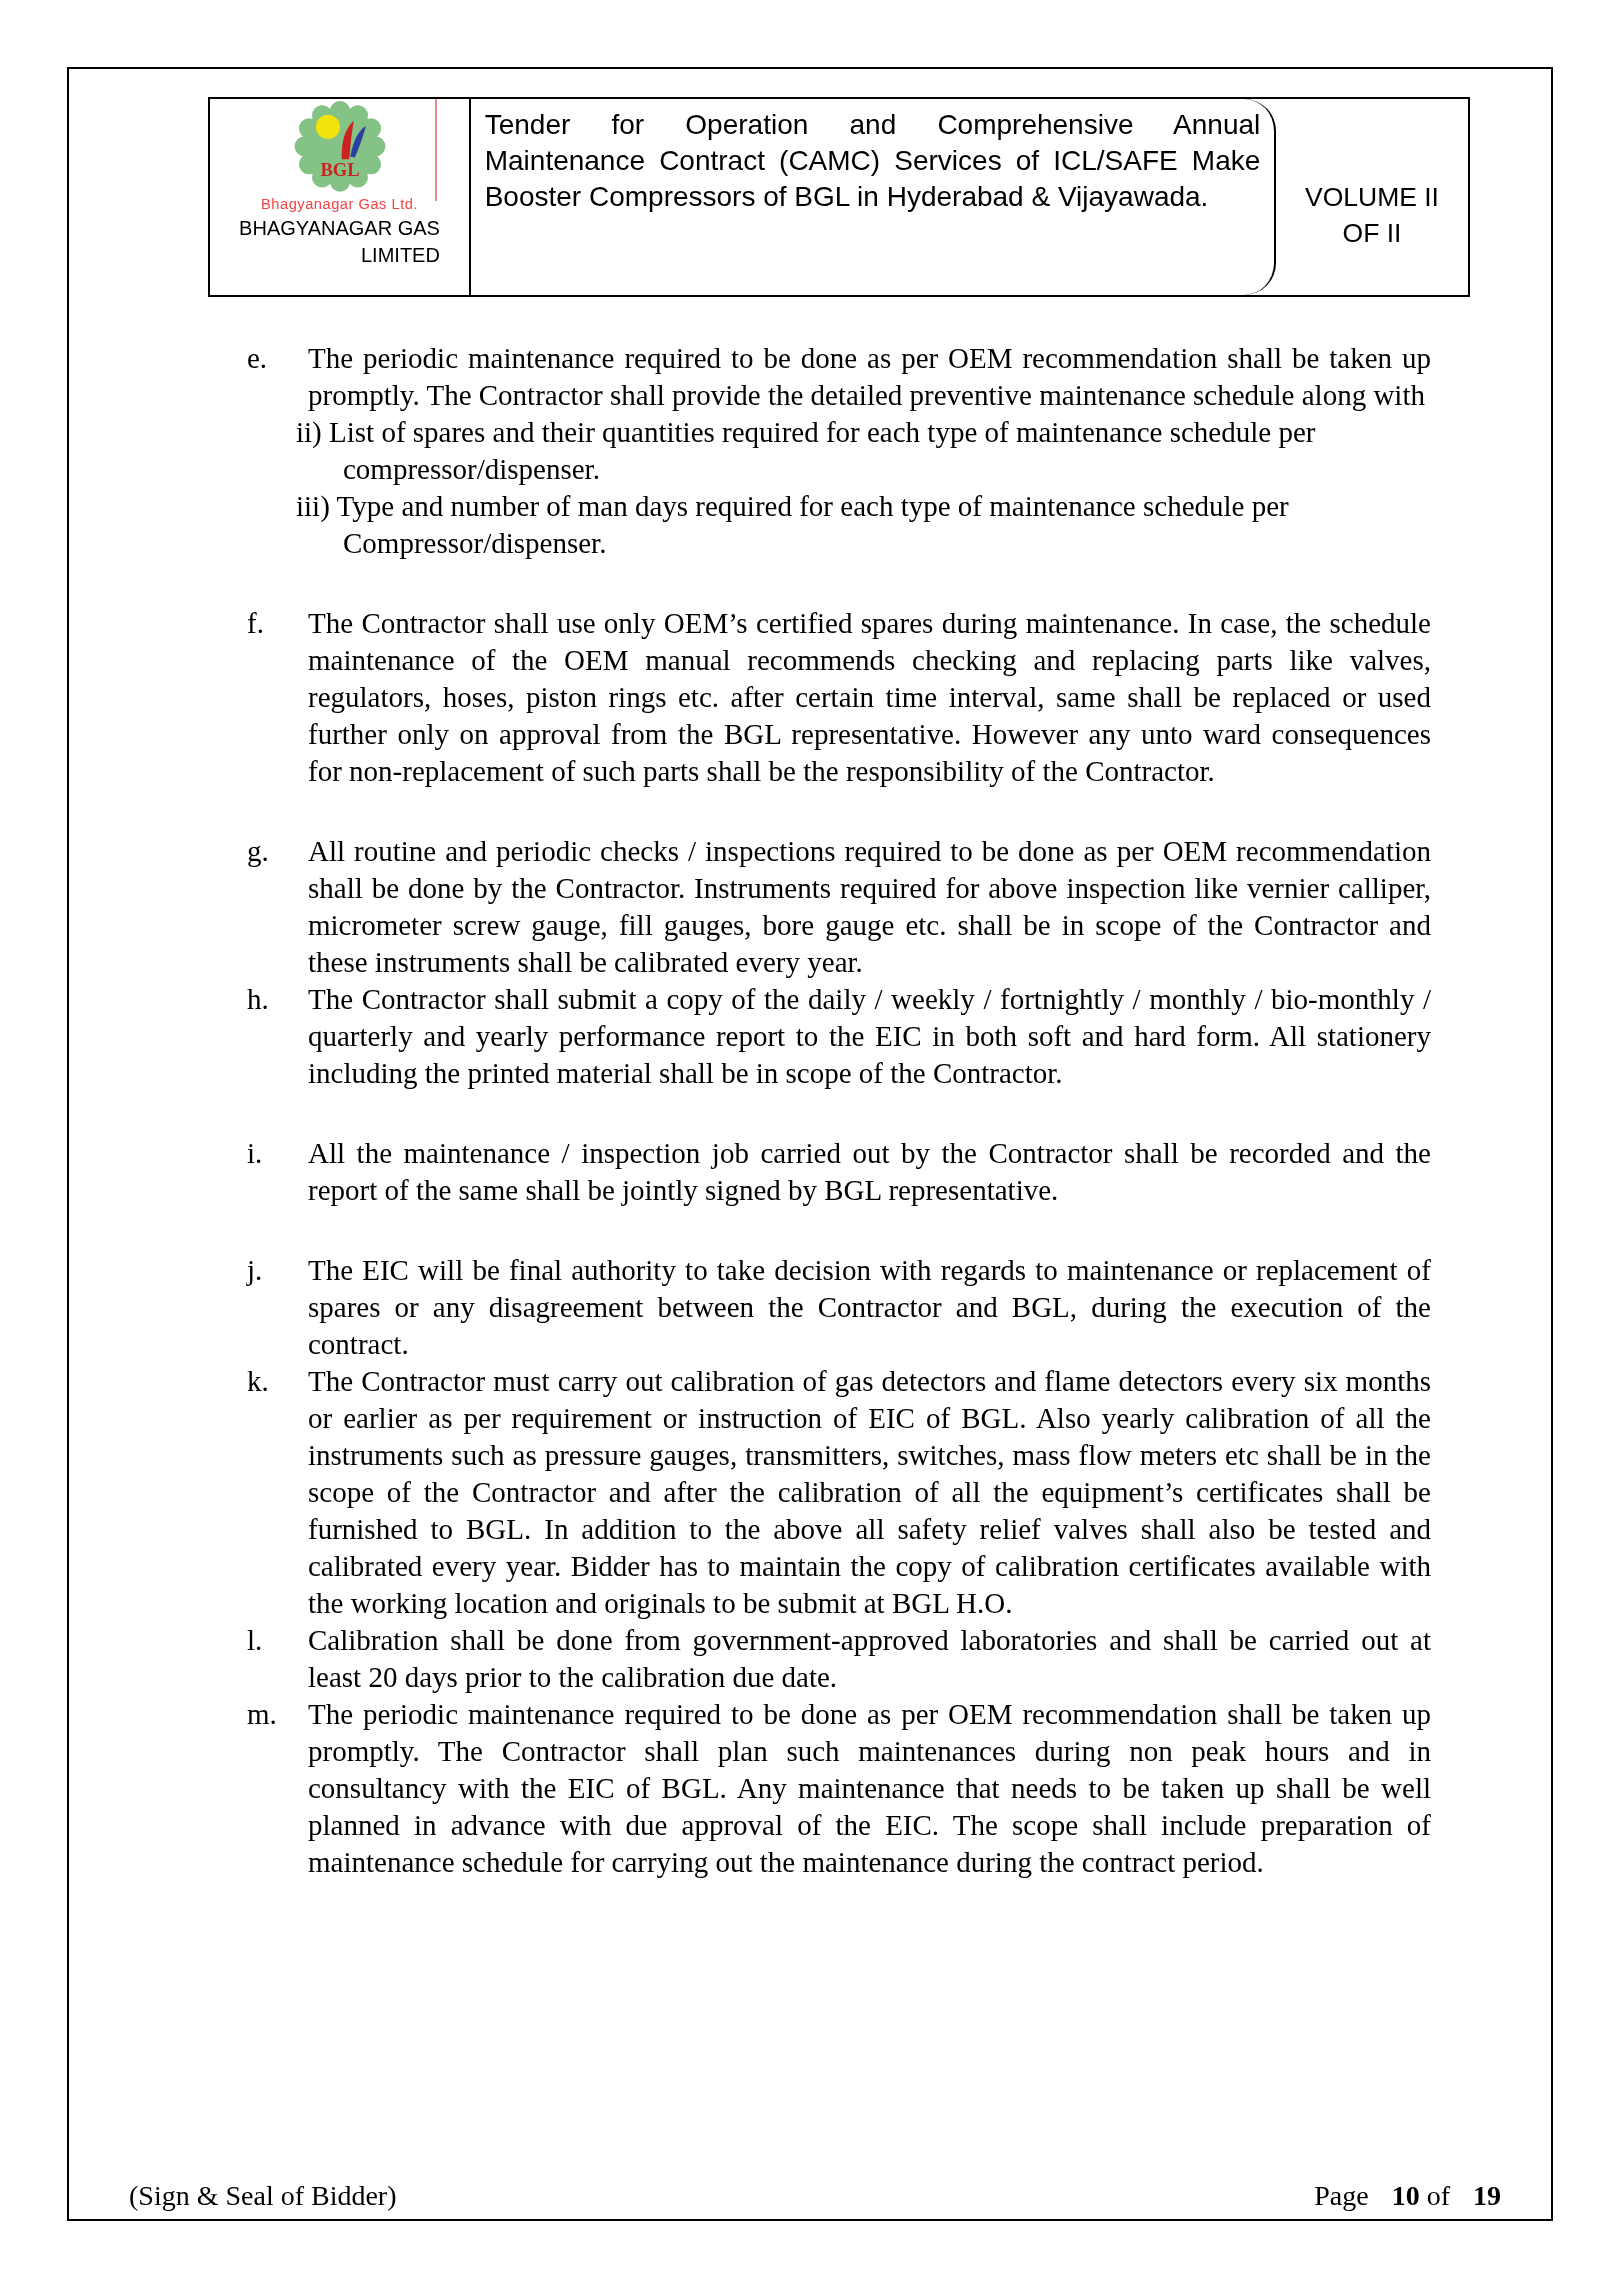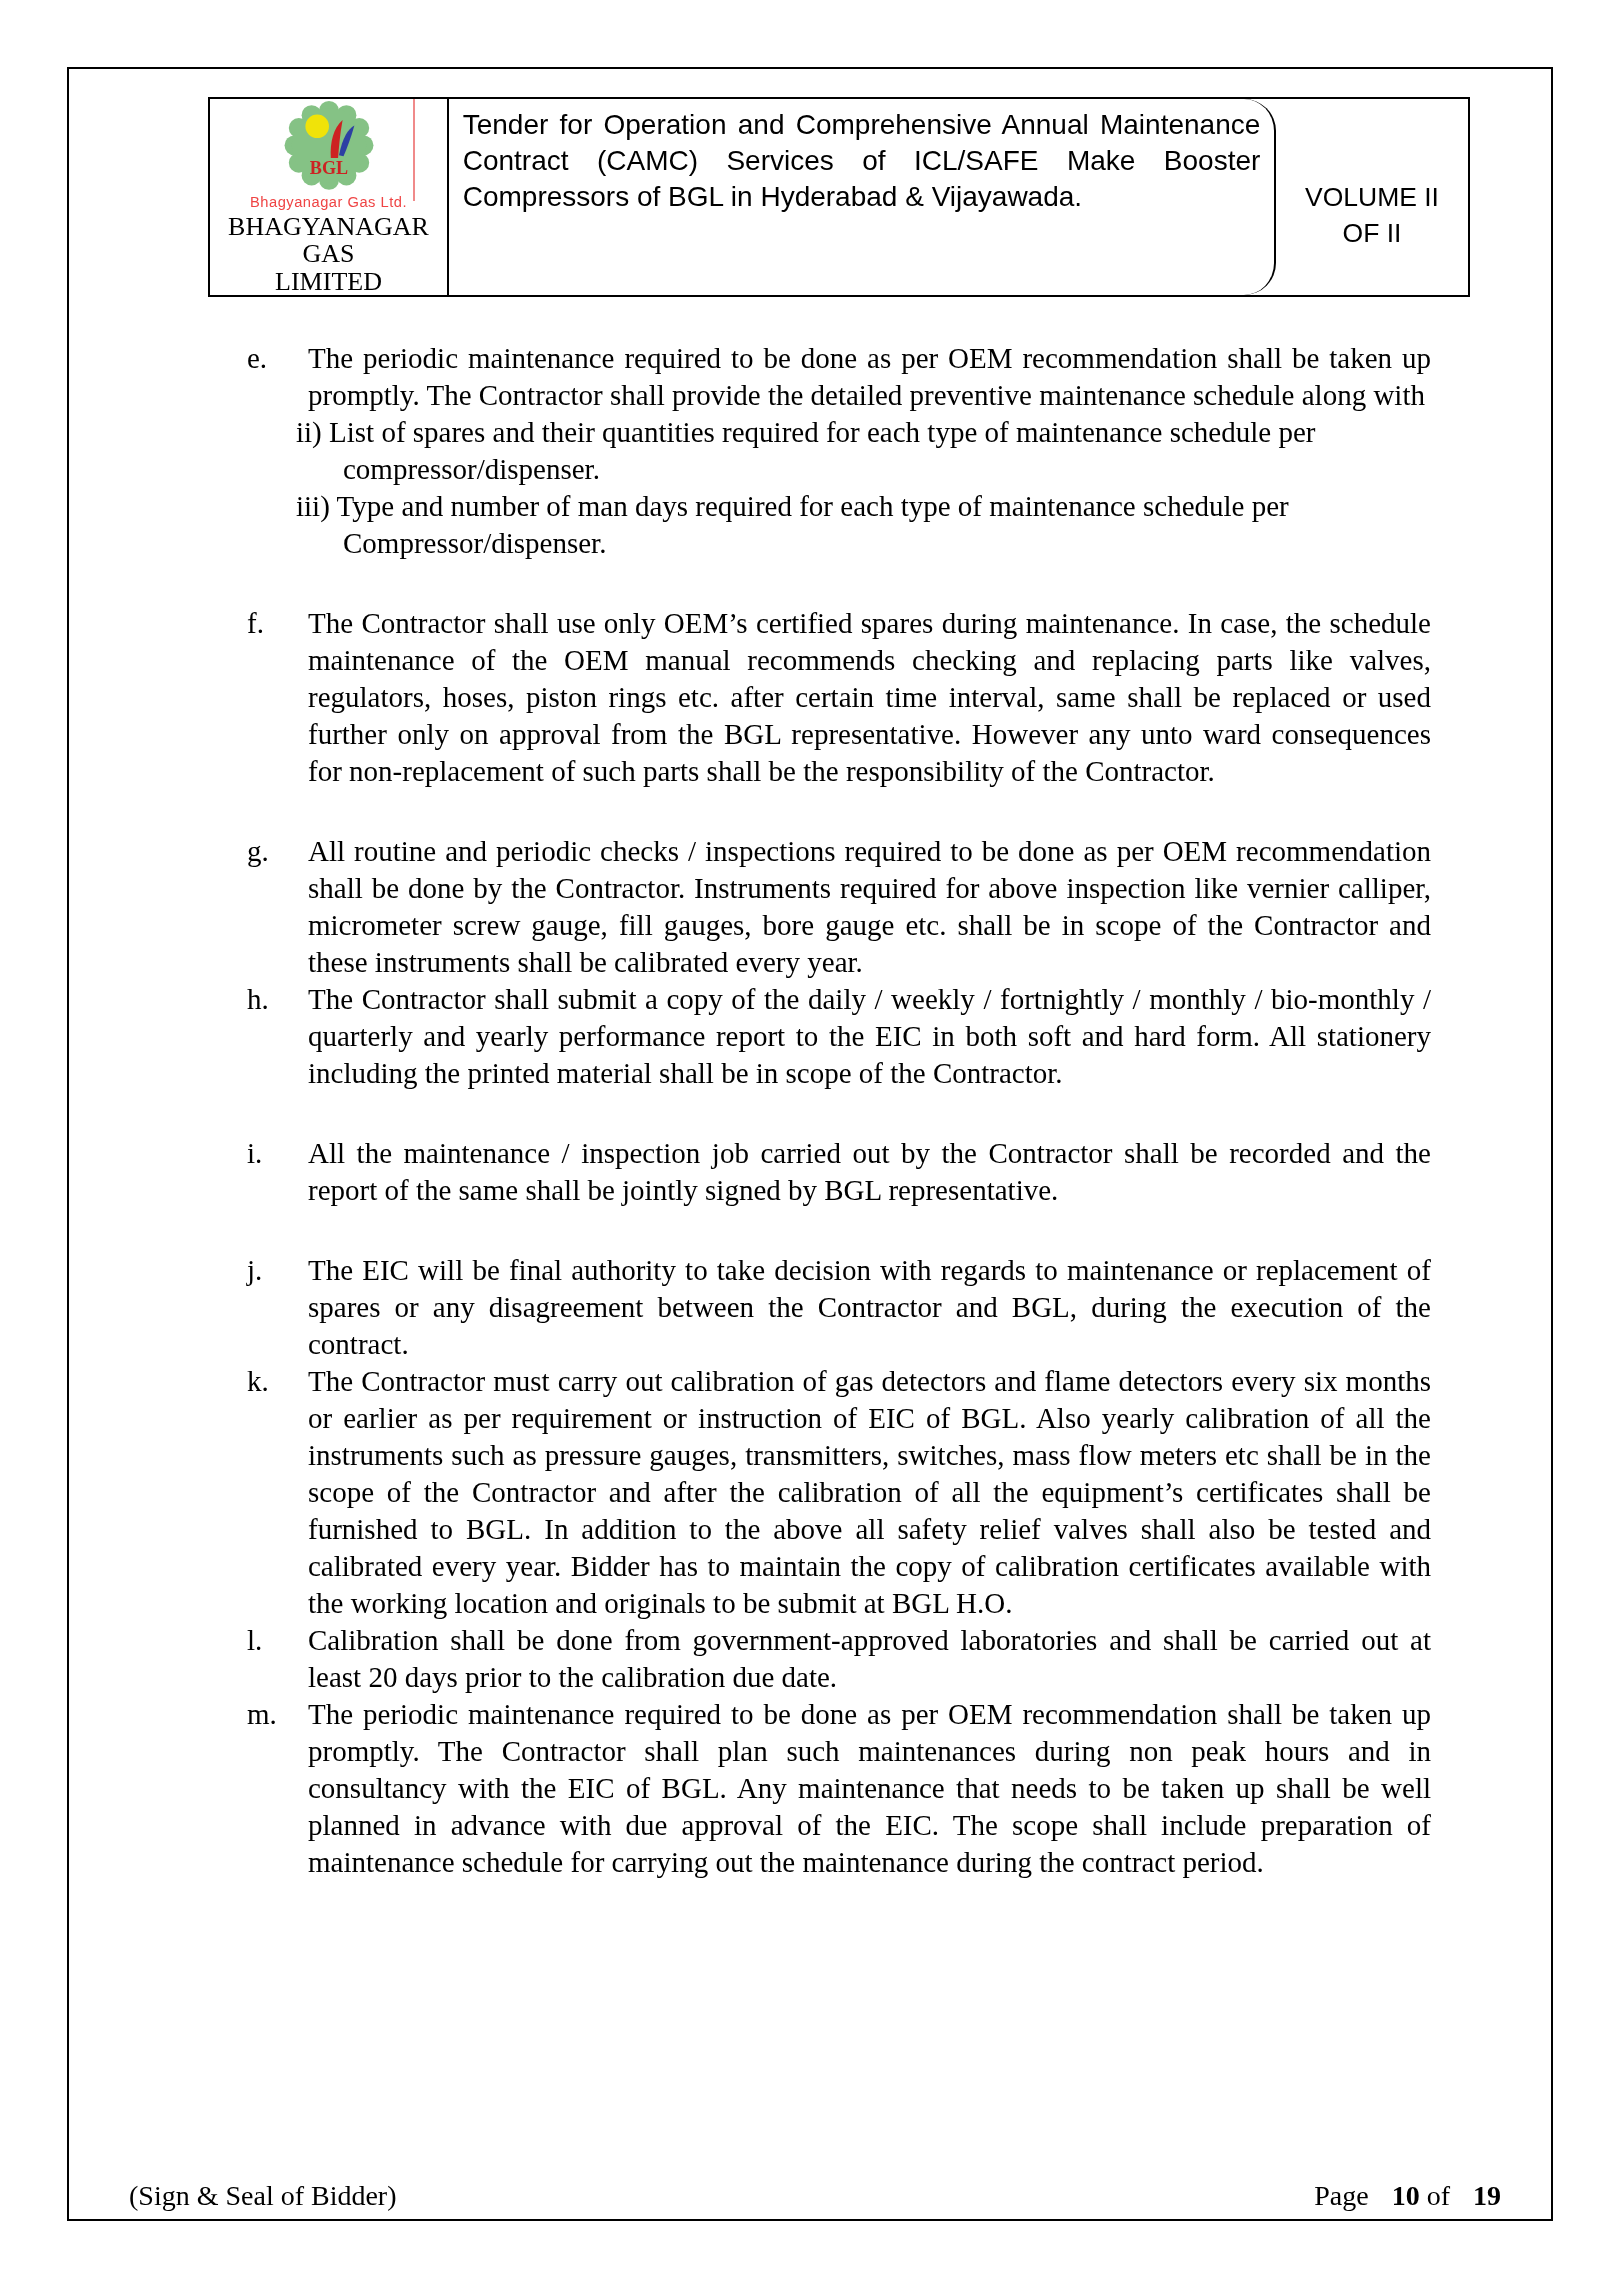--- a/index.html
+++ b/index.html
@@ -24,39 +24,38 @@
     left: 208px; top: 97px;
     width: 1262px; height: 200px;
     border: 2.9px solid #000;
     box-sizing: border-box;
     display: flex;
     font-family: "Liberation Sans", sans-serif;
     background: #fff;
   }
   .cell { box-sizing: border-box; }
   .cell-logo {
-    width: 239px;
+    width: 261px;
     border-right: 2px solid #000;
     display: flex; flex-direction: column; align-items: center;
     padding-top: 1px;
     position: relative;
   }
   .logo-caption {
     font-size: 14.7px;
     color: #3f9b45;
     margin-top: -5.9px;
     letter-spacing: 0.5px;
   }
   .org-name {
-    font-size: 26px;
+    font-size: 20px;
     line-height: 27.4px;
-    text-align: center;
+    text-align: right;
     margin-top: 2.9px;
     color: #000;
-    font-family: Liberation Serif, serif;
   }
   .red-artifact {
     position: absolute;
     right: 32px; top: 0;
     width: 2px; height: 102px;
   }
   .cell-title {
     flex: 1;
     border-right: 2px solid #000;
     padding: 7.8px 13.7px 5.9px 13.7px;

